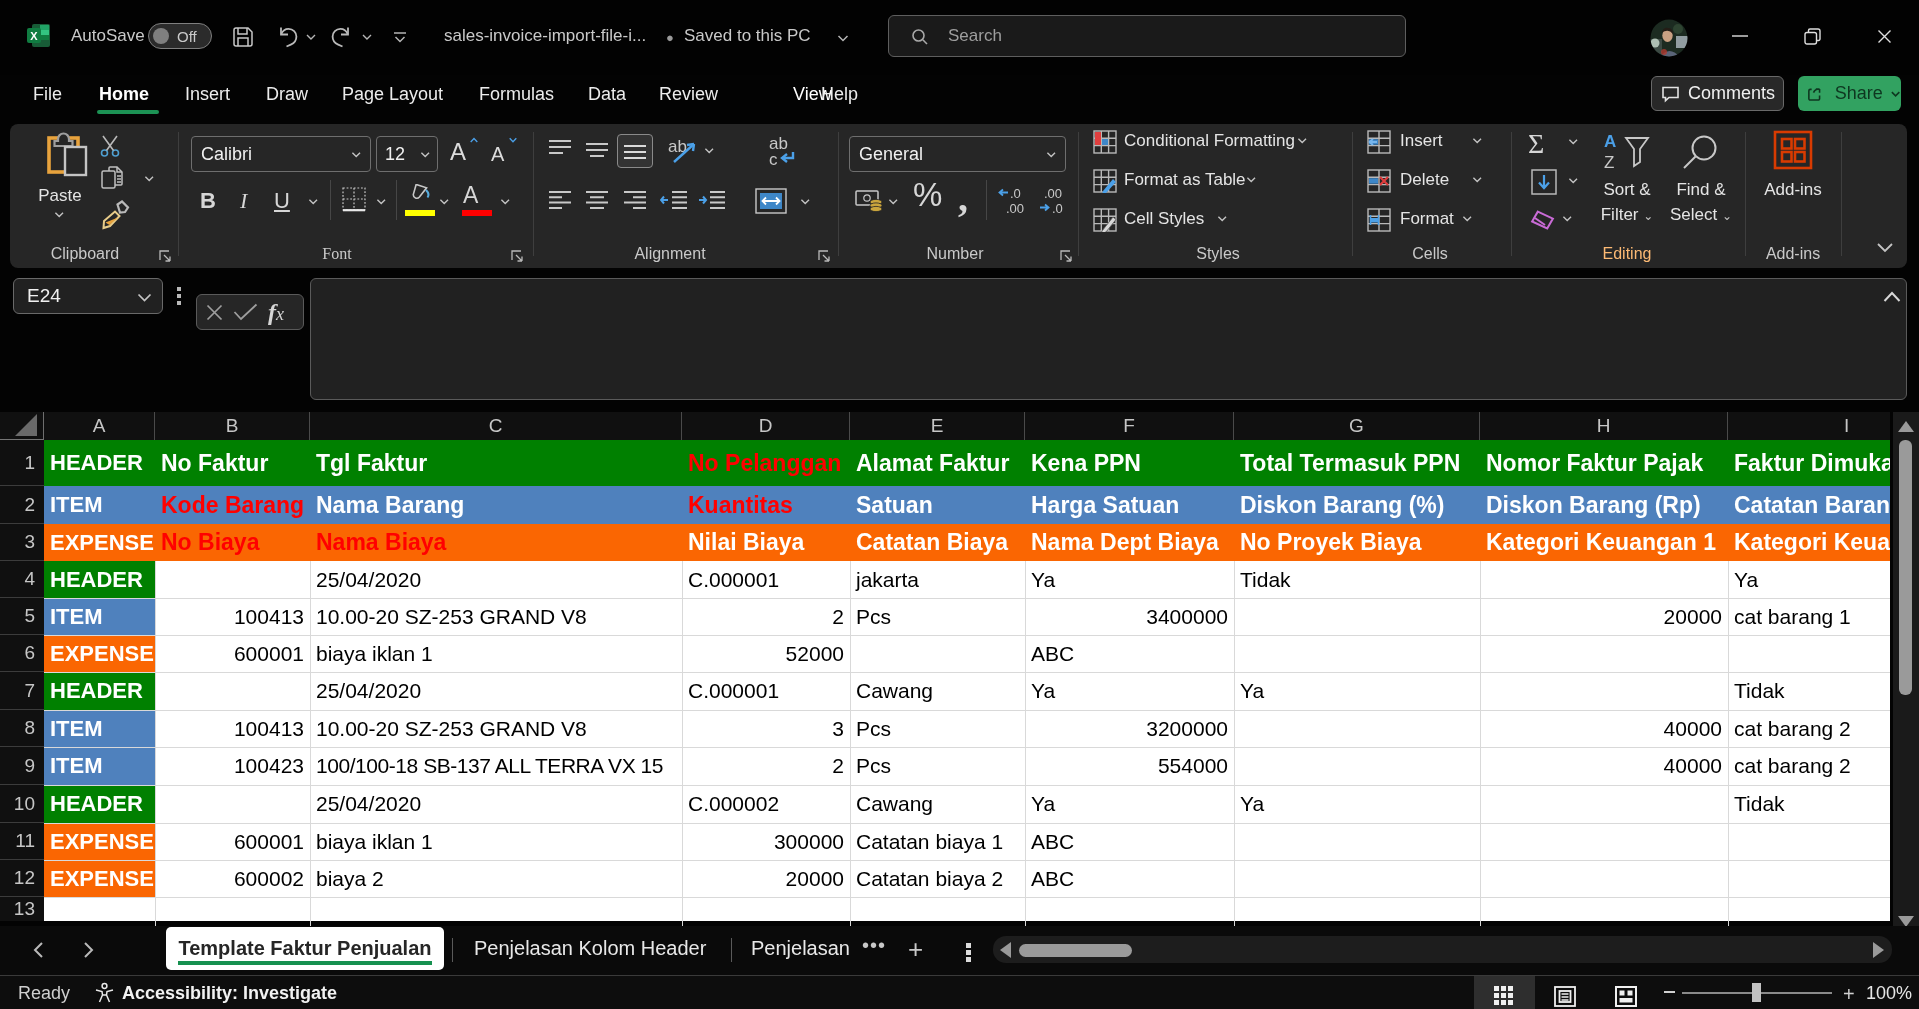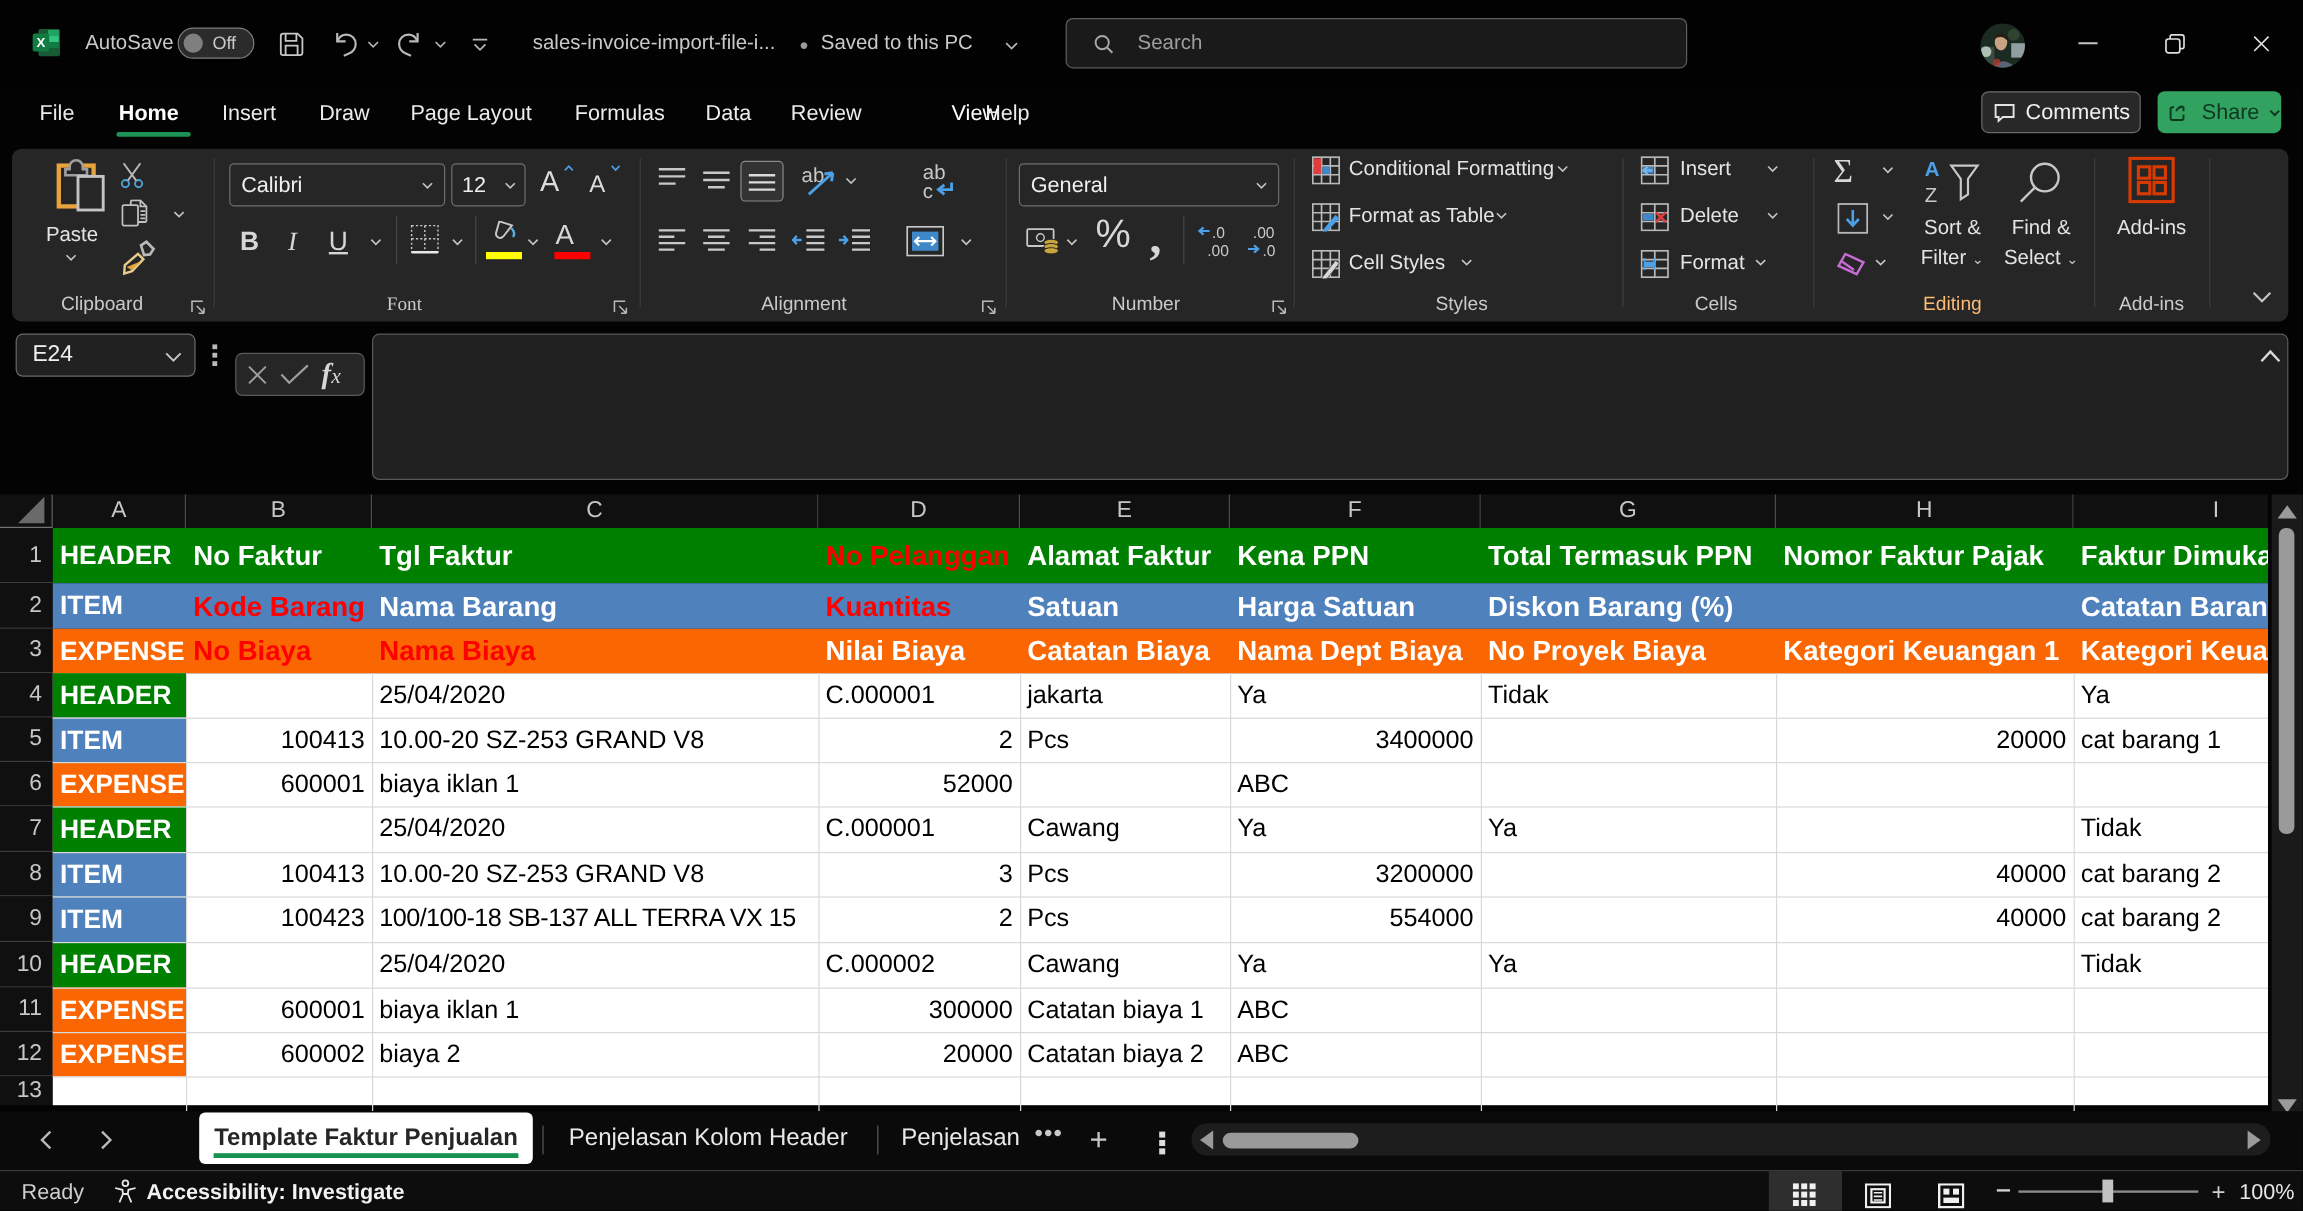--- a/index.html
+++ b/index.html
@@ -512,20 +512,21 @@
         <div class="c cI bw">Faktur Dimuka</div>
     </div>
     <div class="r" style="top:74px;height:38px;background:#4f81bd;">
       <div class="c cA bw">ITEM</div>
         <div class="c cB red">Kode Barang</div>
         <div class="c cC bw">Nama Barang</div>
       <div class="c cD red">Kuantitas</div>
         <div class="c cE bw">Satuan</div>
         <div class="c cF bw">Harga Satuan</div>
       <div class="c cG bw">Diskon Barang (%)</div>
+        <div class="c cH bw">Diskon Barang (Rp)</div>
         <div class="c cI bw">Catatan Barang</div>
     </div>
     <div class="r" style="top:112px;height:37px;background:#fa6602;">
       <div class="c cA bw">EXPENSE</div>
         <div class="c cB red">No Biaya</div>
         <div class="c cC red">Nama Biaya</div>
       <div class="c cD bw">Nilai Biaya</div>
         <div class="c cE bw">Catatan Biaya</div>
         <div class="c cF bw">Nama Dept Biaya</div>
       <div class="c cG bw">No Proyek Biaya</div>

